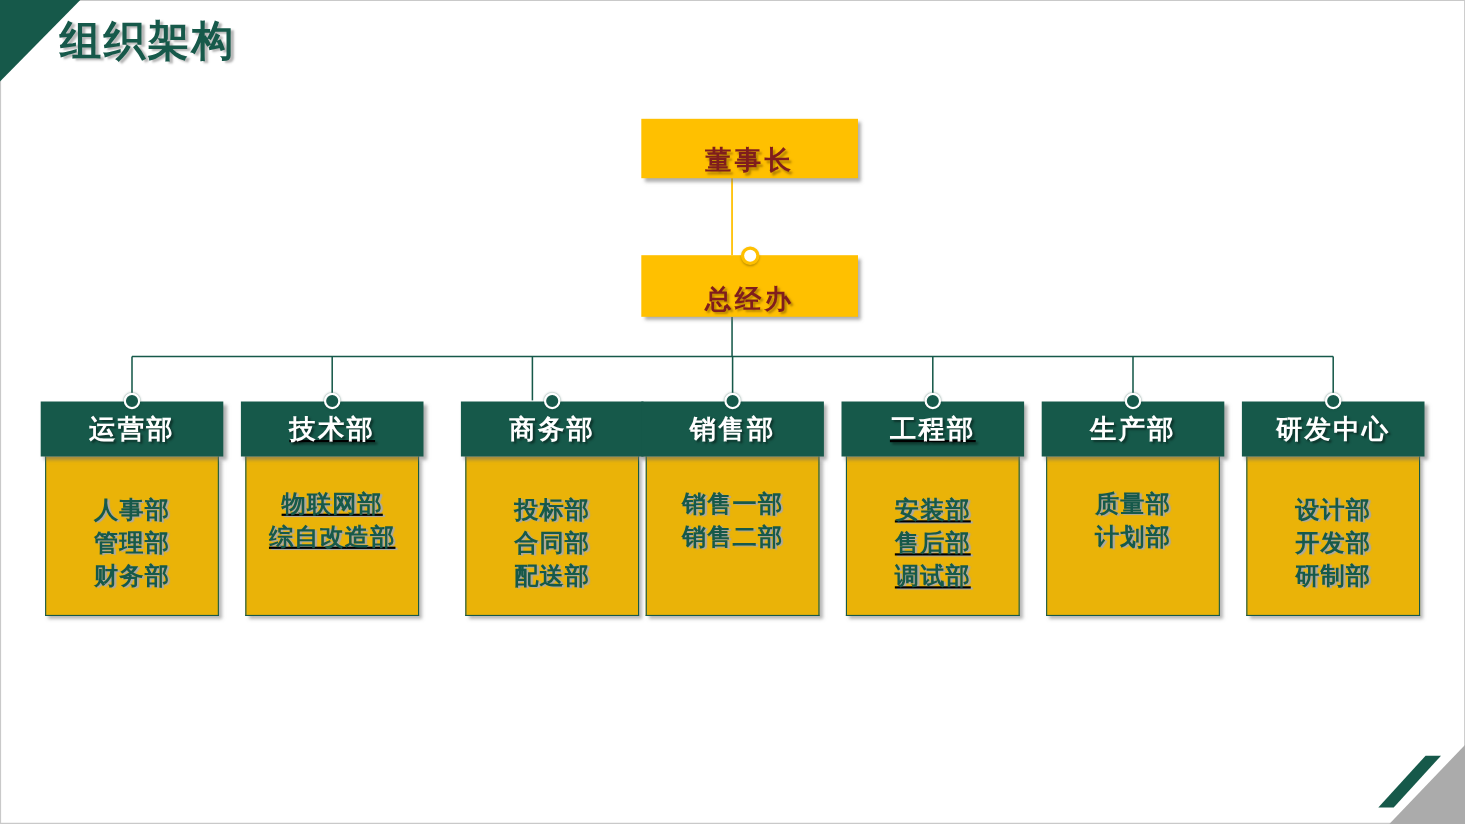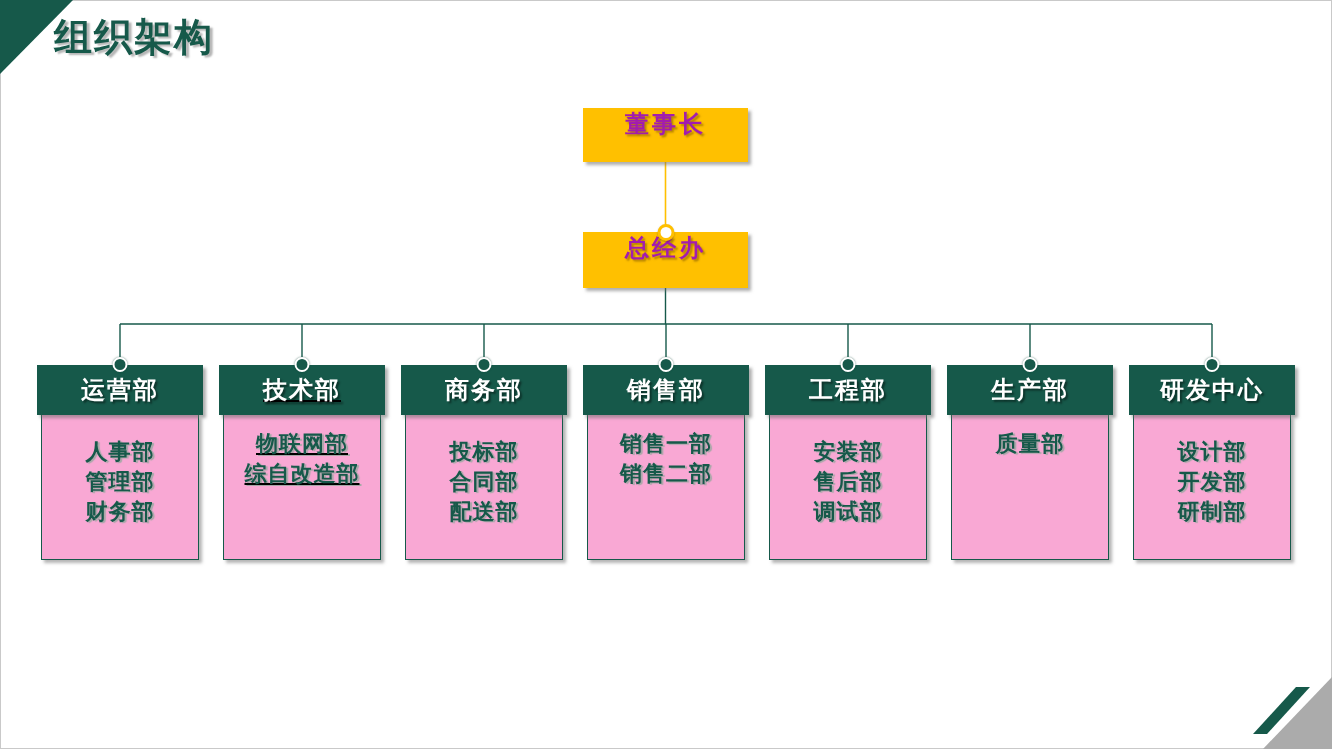--- a/index.html
+++ b/index.html
@@ -23,24 +23,24 @@
     font-size:38px;font-weight:bold;letter-spacing:2px;
     color:var(--green);
     text-shadow:3px 2px 2px #b4b4b4;
   }
 
   
   .connectors{position:absolute;left:0;top:0;width:1332px;height:749px;z-index:1;}
 
   
   .exec-box{
-    position:absolute;left:583px;width:165px;
+    position:absolute;left:583px;width:197px;
     background:var(--yellow);
-    color:#a21caf;font-size:24px;font-weight:bold;letter-spacing:3px;
-    display:flex;align-items:flex-start;justify-content:center;
+    color:#7f1d1d;font-size:24px;font-weight:bold;letter-spacing:3px;
+    display:flex;align-items:flex-end;justify-content:center;
     box-shadow:3px 3px 3px rgba(110,110,110,0.55);
     z-index:2;
   }
   .exec-box.chairman{top:108px;height:54px;}
   .exec-box.gm{top:232px;height:56px;font-family:Liberation Mono, monospace;}
   .exec-box span{text-shadow:2px 2px 2px rgba(120,80,0,0.55);}
 
   .gm-dot{
     position:absolute;left:50%;top:-8px;transform:translateX(-50%);
     width:11px;height:11px;border-radius:50%;
@@ -62,24 +62,24 @@
   }
   .dept-header span{text-shadow:2px 2px 2px rgba(0,0,0,0.45);}
   .dept-dot{
     position:absolute;left:50%;top:-8px;transform:translateX(-50%);
     width:11px;height:11px;border-radius:50%;
     background:var(--green);border:2.5px solid #ffffff;
     box-shadow:0 0 2px rgba(0,60,45,0.6);
   }
   .dept-body{
     margin:0 4px;height:145px;
-    background:#f9a8d4;
+    background:#eab308;
     border:1.5px solid var(--green);border-top:none;
     box-shadow:3px 3px 3px rgba(110,110,110,0.5);
-    display:flex;flex-direction:column;justify-content:flex-start;
+    display:flex;flex-direction:column;justify-content:center;
     padding:22px 0 8px 0;box-sizing:border-box;
   }
   .dept-body.two{padding:14px 0 43px 0;}
   .dept-sub{
     font-size:22px;font-weight:bold;color:var(--green);
     line-height:30px;letter-spacing:1px;
     text-shadow:2px 1px 1px #a8a8a8;
   }
 </style>
 </head>
@@ -130,59 +130,60 @@
       <div class="dept-box" style="left: 219px; text-decoration: underline;">
         <div class="dept-header">
           <div class="dept-dot"></div>
           <span>技术部</span>
         </div>
         <div class="dept-body two">
           <div class="dept-sub">物联网部</div>
           <div class="dept-sub">综自改造部</div>
         </div>
       </div>
-      <div class="dept-box" style="left: 401px;">
+      <div class="dept-box" style="left: 419px;">
         <div class="dept-header">
           <div class="dept-dot"></div>
           <span>商务部</span>
         </div>
         <div class="dept-body">
           <div class="dept-sub">投标部</div>
           <div class="dept-sub">合同部</div>
           <div class="dept-sub">配送部</div>
         </div>
       </div>
       <div class="dept-box" style="left: 583px;">
         <div class="dept-header">
           <div class="dept-dot"></div>
           <span>销售部</span>
         </div>
         <div class="dept-body two">
           <div class="dept-sub">销售一部</div>
           <div class="dept-sub">销售二部</div>
         </div>
       </div>
-      <div class="dept-box" style="left: 765px;">
+      <div class="dept-box" style="left: 765px; text-decoration: underline;">
         <div class="dept-header">
           <div class="dept-dot"></div>
           <span>工程部</span>
         </div>
         <div class="dept-body">
           <div class="dept-sub">安装部</div>
           <div class="dept-sub">售后部</div>
           <div class="dept-sub">调试部</div>
         </div>
       </div>
       <div class="dept-box" style="left: 947px;">
         <div class="dept-header">
           <div class="dept-dot"></div>
           <span>生产部</span>
         </div>
         <div class="dept-body two">
           <div class="dept-sub">质量部</div>
+          <div class="dept-sub">计划部</div>
         </div>
       </div>
       <div class="dept-box" style="left: 1129px;">
         <div class="dept-header">
           <div class="dept-dot"></div>
           <span>研发中心</span>
         </div>
         <div class="dept-body">
           <div class="dept-sub">设计部</div>
           <div class="dept-sub">开发部</div>

